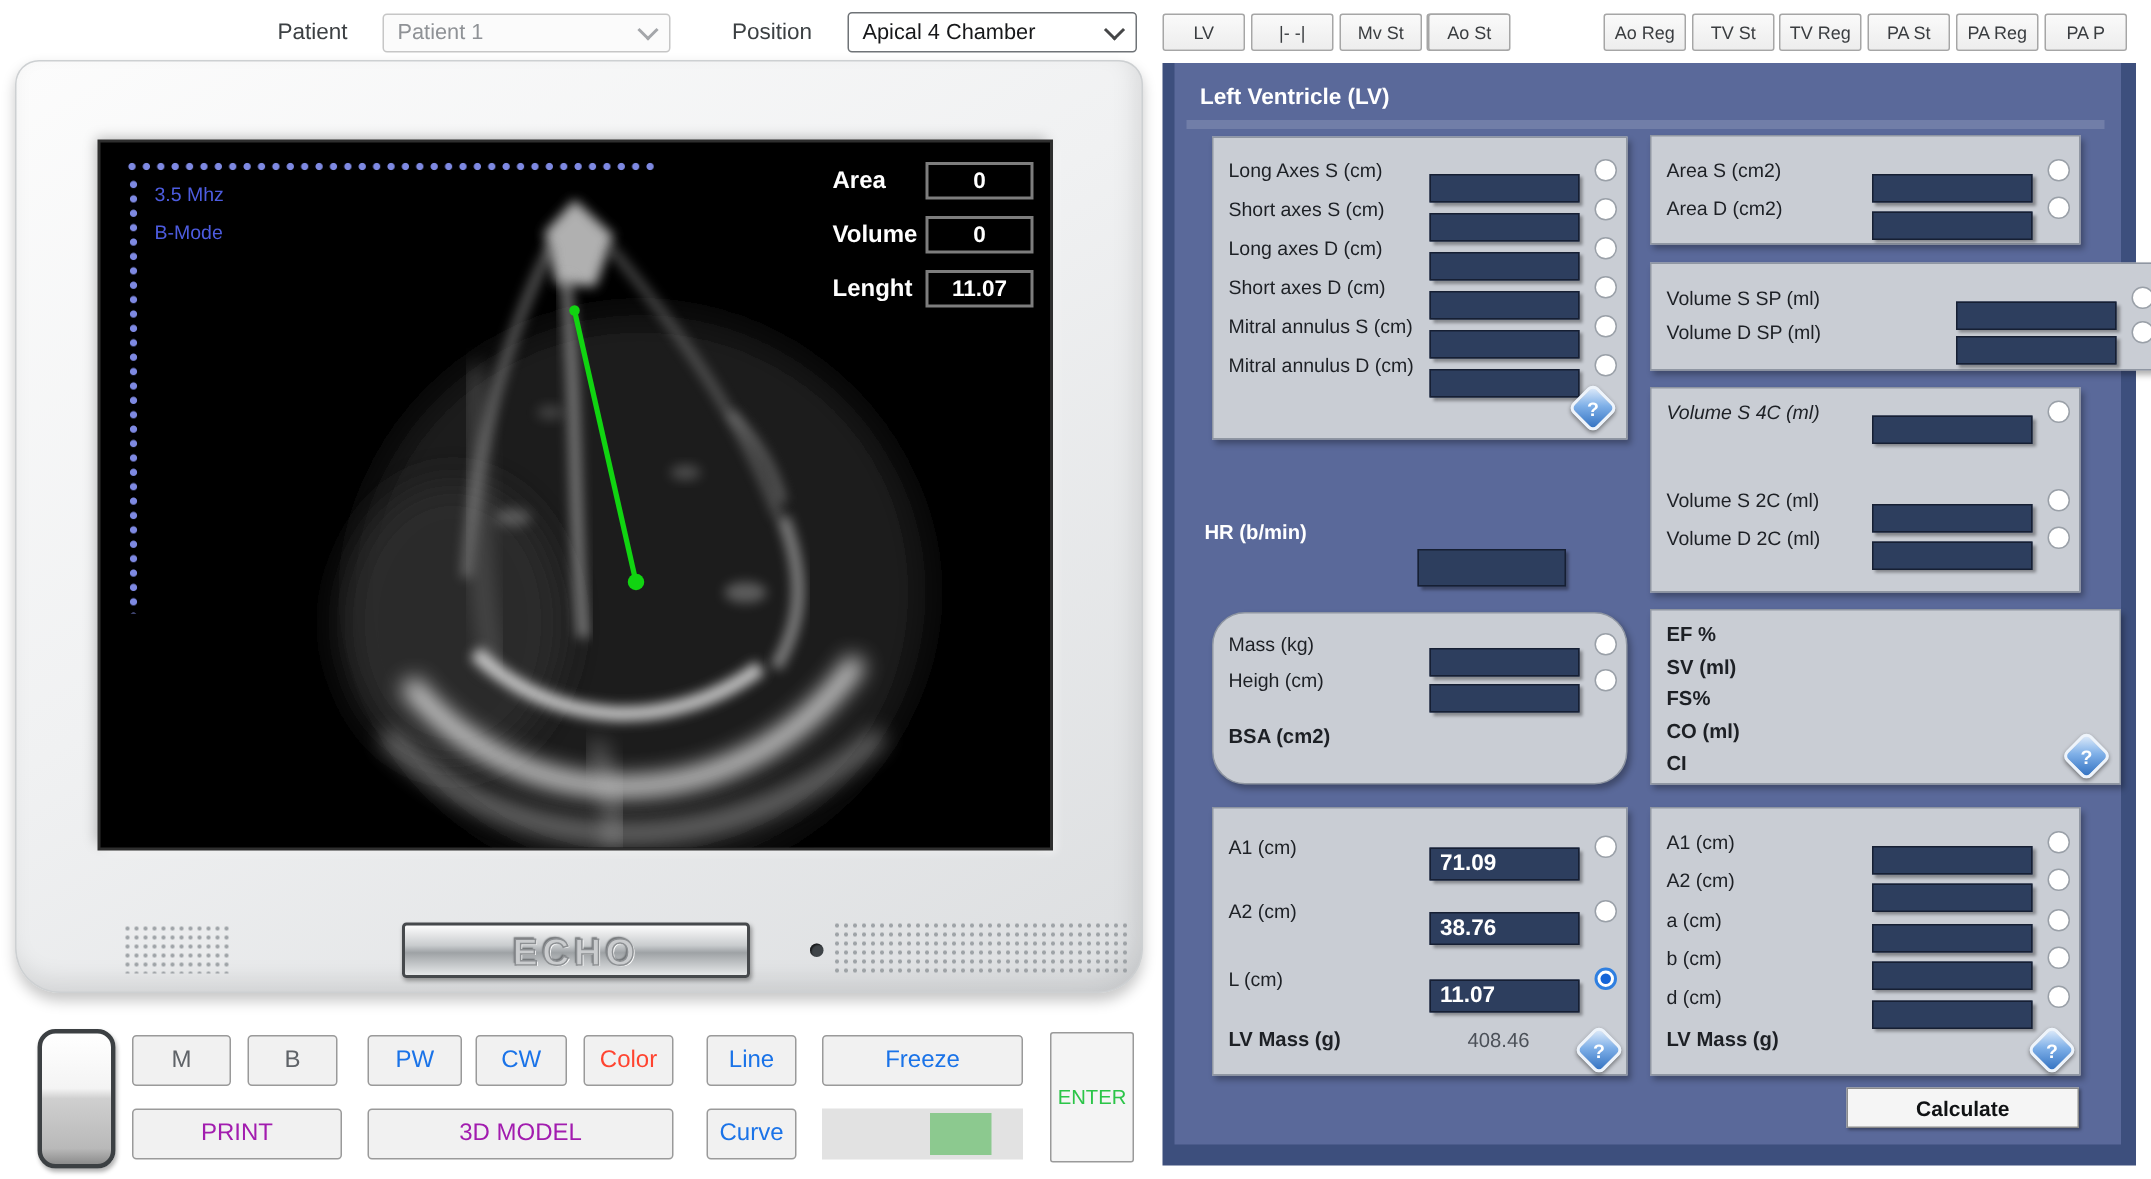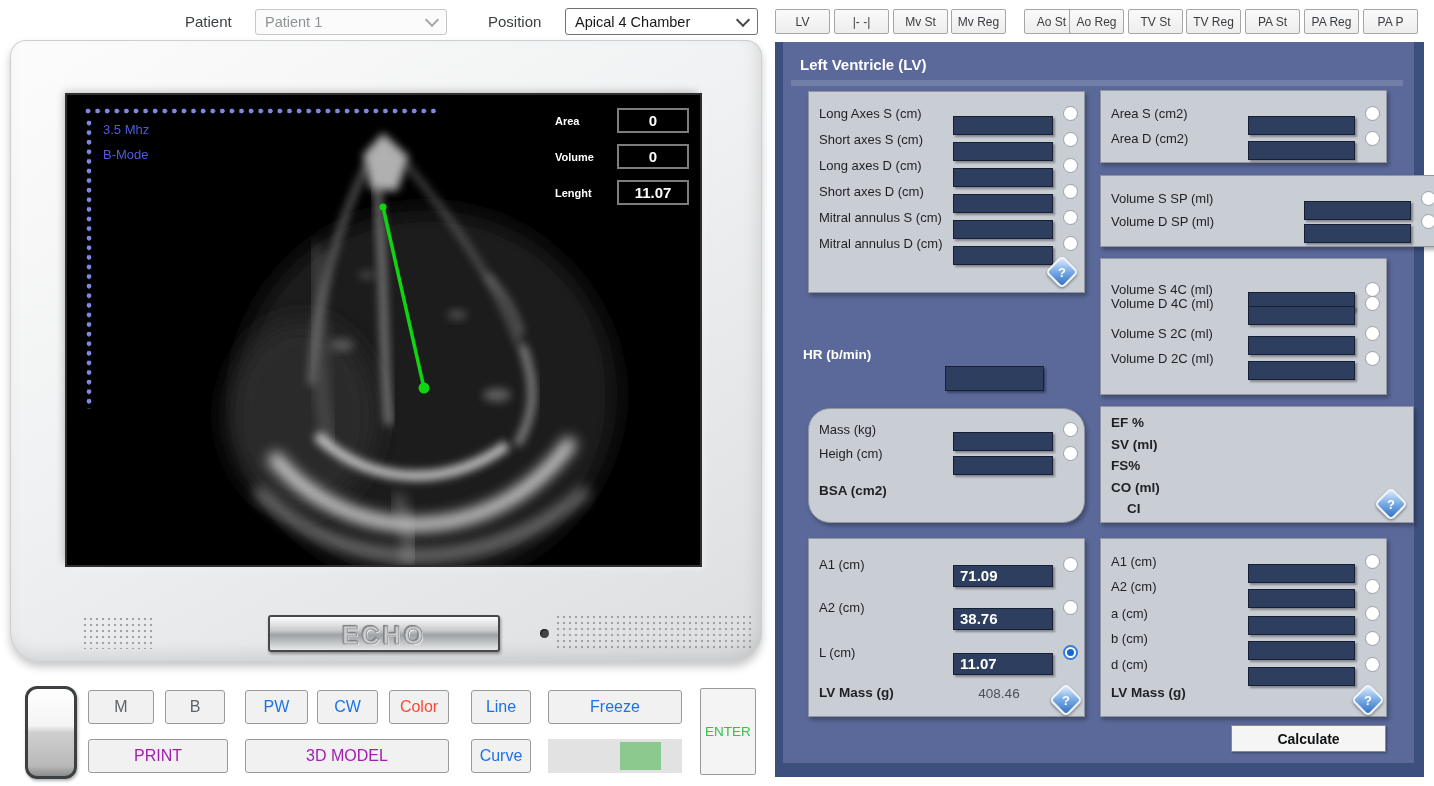--- a/index.html
+++ b/index.html
@@ -26,21 +26,21 @@
           box-shadow:0 0 0 2px #2e2e2e, -3px -3px 8px rgba(0,0,0,.25), 3px 3px 6px rgba(255,255,255,.7);}
   .dots-h{position:absolute;left:17px;top:11px;width:356px;height:10px;
           background-image:radial-gradient(circle at 4px 5px,#7e89e2 2.1px,transparent 2.7px);
           background-size:9.6px 10px;}
   .dots-v{position:absolute;left:17px;top:24px;width:10px;height:290px;
           background-image:radial-gradient(circle at 5px 4px,#7e89e2 2.1px,transparent 2.7px);
           background-size:10px 9.6px;}
   .scr-blue{position:absolute;left:36px;color:#4d5ce0;font-size:13px;}
   #readouts{position:absolute;right:11px;top:13px;}
   .ro-row{display:flex;align-items:center;margin-bottom:11px;}
-  .ro-label{width:52px;text-align:left;color:#fff;font-size:11px;font-weight:bold;margin-right:10px;}
+  .ro-label{width:52px;text-align:left;color:#fff;font-size:16px;font-weight:bold;margin-right:10px;}
   .ro-box{width:68px;height:21px;background:#000;border:2px solid #7d7d7d;color:#fff;font-size:15px;
           font-weight:bold;display:flex;align-items:center;justify-content:center;}
   
   .grille{position:absolute;background-image:radial-gradient(circle at 2px 2px,#979ca0 1.1px,transparent 1.6px);
           background-size:6px 6px;opacity:.9;}
   #brand-badge{position:absolute;left:258px;top:575px;width:232px;height:37px;border:2px solid #46494c;
                border-radius:3px;background:linear-gradient(180deg,#fdfdfd 0%,#c9ccce 40%,#9ea2a5 55%,#e6e8e9 100%);
                display:flex;align-items:flex-end;justify-content:center;box-sizing:border-box;
                box-shadow:1px 2px 3px rgba(0,0,0,.35);}
   #brand-badge span{font-size:25px;font-weight:bold;letter-spacing:3px;color:#caccce;
@@ -116,21 +116,21 @@
     </div>
   <div class="vbtn" style="left:834px;">
       <span>|- -|</span>
     </div>
   <div class="vbtn" style="left:893px;">
       <span>Mv St</span>
     </div>
   <div class="vbtn" style="left:951px;">
       <span>Mv Reg</span>
     </div>
-  <div class="vbtn" style="left:1024px;">
+  <div class="vbtn" style="left:952px;">
       <span>Ao St</span>
     </div>
   <div class="vbtn" style="left:1069px;">
       <span>Ao Reg</span>
     </div>
   <div class="vbtn" style="left:1128px;">
       <span>TV St</span>
     </div>
   <div class="vbtn" style="left:1186px;">
       <span>TV Reg</span>
@@ -314,27 +314,22 @@
             <span class="radio"></span>
           </div>
         <div class="mrow" style="top:34px;">
             <span class="mlabel">Volume D SP (ml)</span>
             <span class="field wide"></span>
             <span class="radio"></span>
           </div>
       </div>
 
       <div class="grp" style="left:317px;top:216px;width:287px;height:137px;">
-        <div class="mrow" style="top:19px;">
+        <div class="mrow" style="top:4px;font-style:italic;">
             <span class="mlabel">Volume S 4C (ml)</span>
-            <span class="field wide"></span>
-            <span class="radio"></span>
-          </div>
-        <div class="mrow" style="top:33px;">
-            <span class="mlabel">Volume D 4C (ml)</span>
             <span class="field wide"></span>
             <span class="radio"></span>
           </div>
         <div class="mrow" style="top:63px;">
             <span class="mlabel">Volume S 2C (ml)</span>
             <span class="field wide"></span>
             <span class="radio"></span>
           </div>
         <div class="mrow" style="top:88px;">
             <span class="mlabel">Volume D 2C (ml)</span>
@@ -358,21 +353,21 @@
             <span class="radio"></span>
           </div>
         <span class="plabel" style="position:absolute;left:10px;top:74px;">BSA (cm2)</span>
       </div>
 
       <div class="grp" style="left:317px;top:364px;width:314px;height:117px;">
         <span class="plabel" style="position:absolute;left:10px;top:8px;">EF %</span>
         <span class="plabel" style="position:absolute;left:10px;top:30px;">SV (ml)</span>
         <span class="plabel" style="position:absolute;left:10px;top:51px;">FS%</span>
         <span class="plabel" style="position:absolute;left:10px;top:73px;">CO (ml)</span>
-        <span class="plabel" style="position:absolute;left:26px;top:94px;">CI</span>
+        <span class="plabel" style="position:absolute;left:10px;top:94px;">CI</span>
         <div class="help" style="right:10px;bottom:6px;">
             <span>?</span>
           </div>
       </div>
 
       <div class="grp" style="left:25px;top:496px;width:277px;height:179px;">
         <div class="mrow" style="top:13px;height:24px;">
             <span class="mlabel">A1 (cm)</span>
             <span class="field val">71.09</span>
             <span class="radio"></span>

